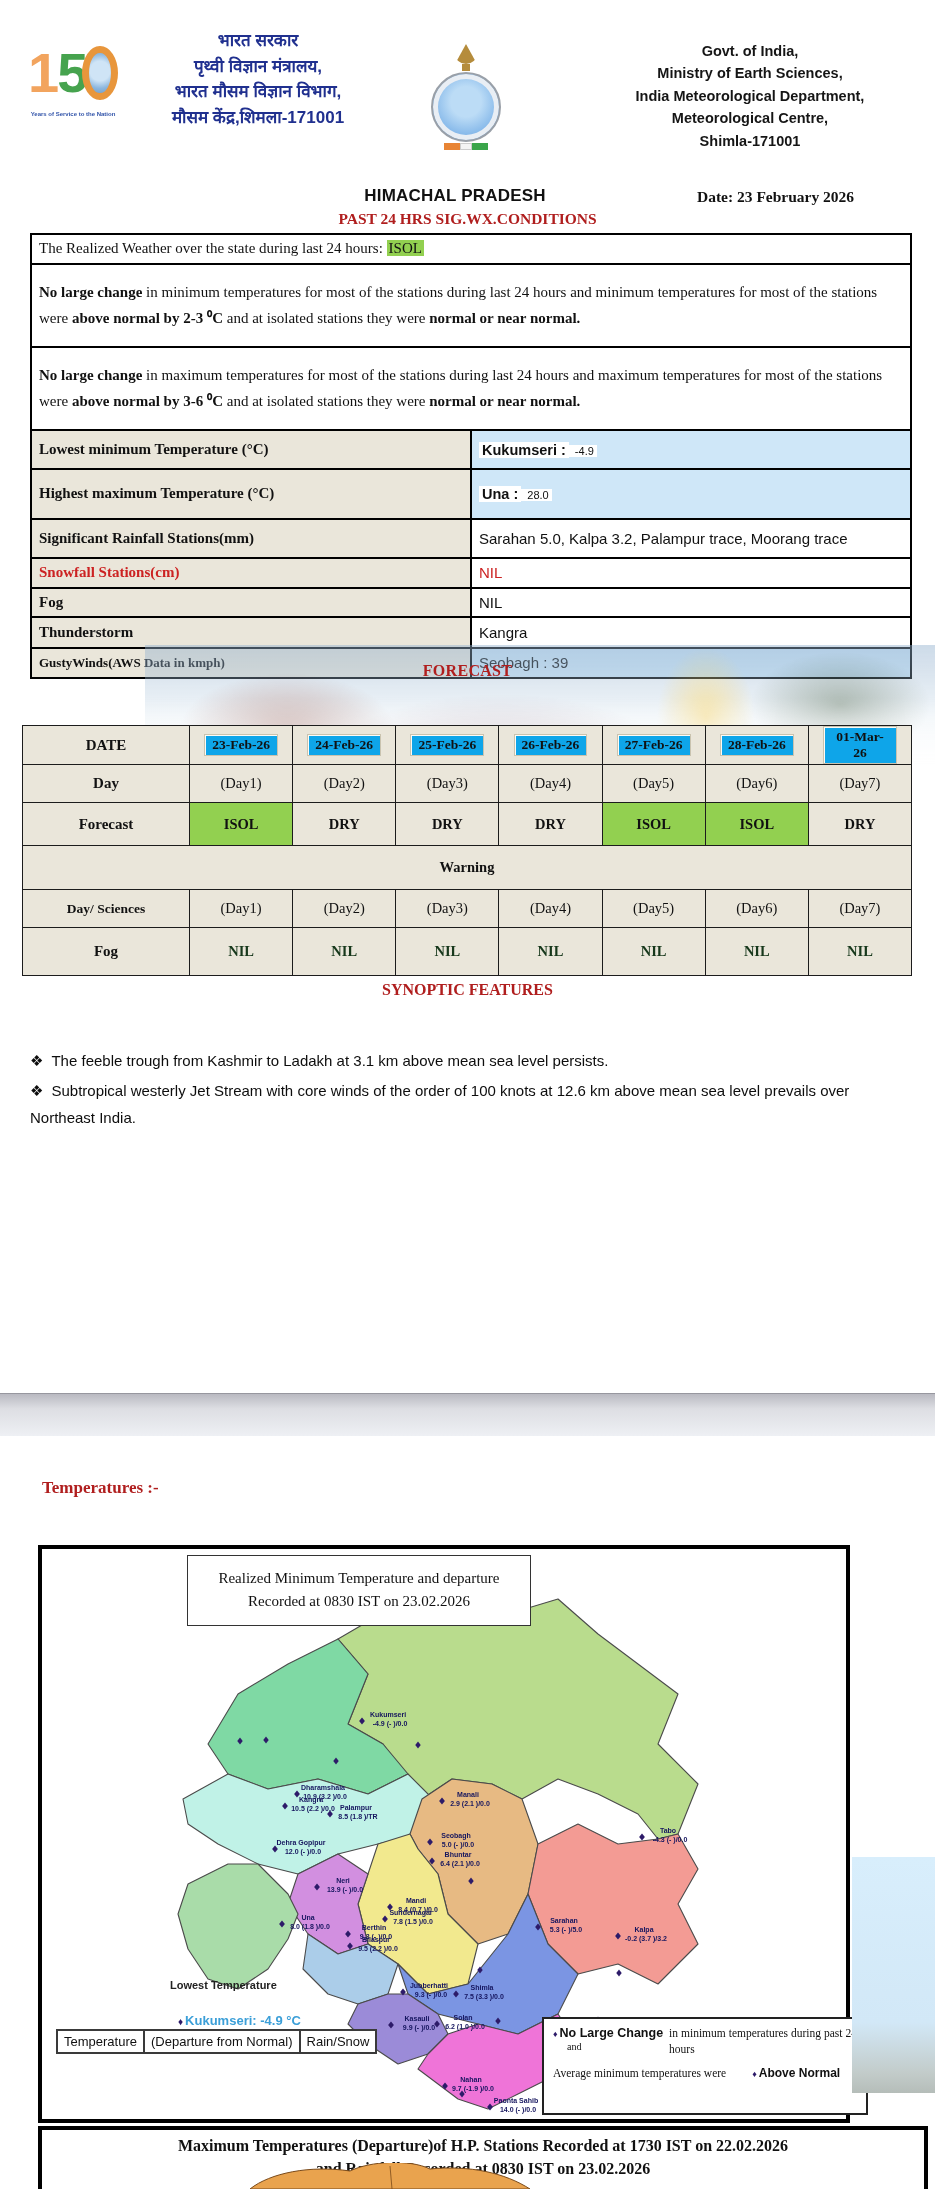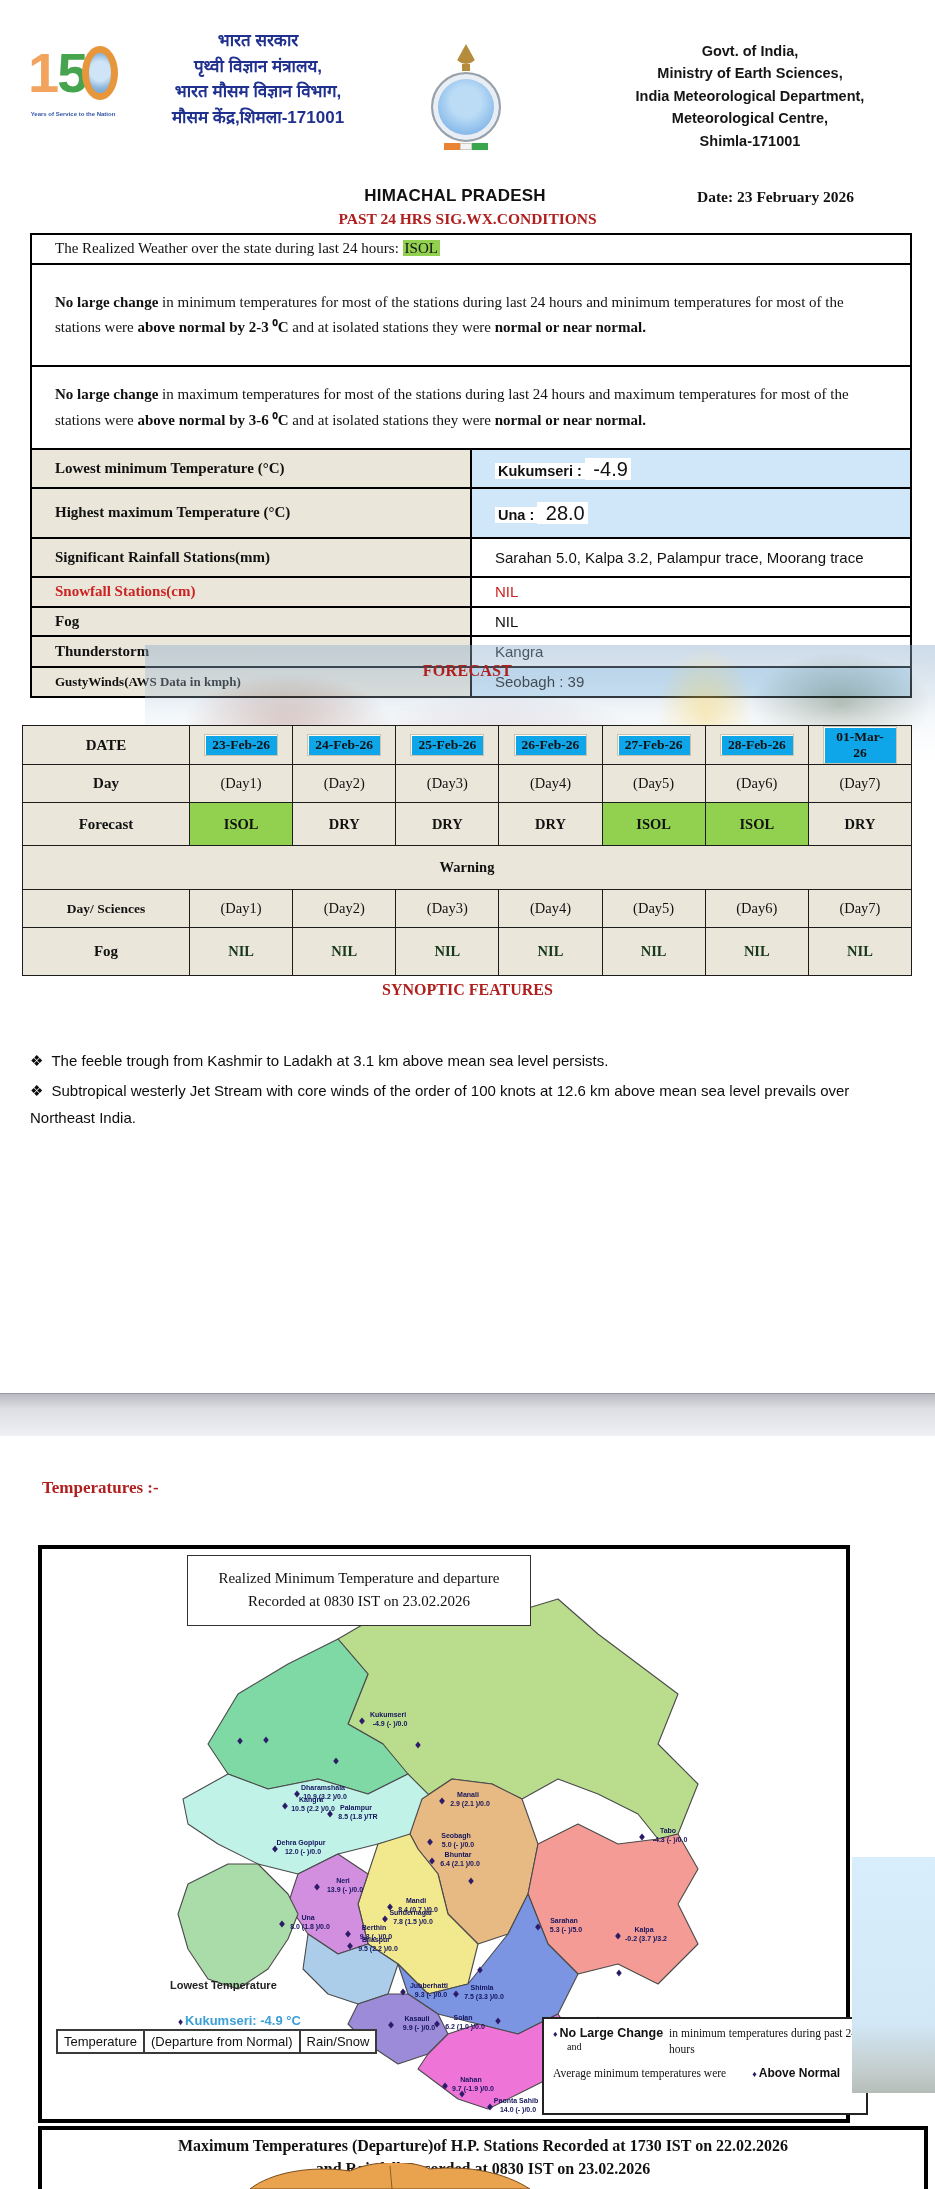--- a/index.html
+++ b/index.html
@@ -30,26 +30,26 @@
   .state-title{left:255px;top:186px;width:400px;text-align:center;
      font:bold 17px "Liberation Sans",sans-serif;letter-spacing:.2px;}
   .date-label{left:697px;top:188px;font:bold 15.5px "Liberation Serif",serif;}
   .sec-red{color:var(--accent-red,#b01e1e);font-weight:bold;font-family:"Liberation Serif",serif;}
   .past24{left:0;top:210px;width:935px;text-align:center;font-size:15.5px;}
 
   
   table.cond{position:absolute;left:30px;top:233px;width:882px;border-collapse:collapse;
      table-layout:fixed;background:#fff;}
   table.cond,table.cond td{border:2.6px solid #000;}
-  table.cond td{padding:1px 23px;vertical-align:middle;font-size:15px;line-height:1.7;}
+  table.cond td{padding:1px 7px;vertical-align:middle;font-size:15px;line-height:1.7;}
   td.clabel{width:205px;background:var(--beige,#eae6da);font-weight:bold;line-height:1.25;}
   td.cval{font-family:"Liberation Sans",sans-serif;font-size:14px;}
   td.bluebg{background:var(--valblue,#cfe7f8);}
   .chip{background:#fff;padding:0 3px;font-weight:bold;font-size:14.5px;}
-  .chipv{background:#fff;padding:0 3px;font-size:20px;}
+  .chipv{background:#fff;padding:0 3px;font-size:11px;}
   .isoltag{background:var(--isol-green,#92d050);padding:0 2px;}
   .redtx{color:#cc2222;}
 
   
   .photo-band{left:145px;top:645px;width:790px;height:132px;opacity:.5;
     background:
       radial-gradient(70px 100px at 71% 55%, rgba(235,195,70,.95), rgba(235,195,70,0) 70%),
       radial-gradient(150px 80px at 18% 65%, rgba(125,62,52,.85), rgba(125,62,52,0) 72%),
       radial-gradient(240px 90px at 45% 85%, rgba(100,45,70,.55), rgba(100,45,70,0) 70%),
       radial-gradient(120px 70px at 88% 45%, rgba(40,70,45,.7), rgba(40,70,45,0) 75%),
@@ -150,21 +150,21 @@
 
   <div class="abs state-title">HIMACHAL PRADESH</div>
   <div class="abs date-label">Date: 23 February 2026</div>
   <div class="abs past24 sec-red">PAST 24 HRS SIG.WX.CONDITIONS</div>
 
   <table class="cond">
     <tbody>
         <tr style="height:30px">
       <td colspan="2"><span>The Realized Weather over the state during last 24 hours: </span><span class="isoltag">ISOL</span></td>
     </tr>
-    <tr style="height:102px">
+    <tr style="height:83px">
       <td colspan="2"><b>No large change</b><span> in minimum temperatures for most of the stations during last 24 hours and minimum temperatures for most of the stations were </span><b>above normal by 2-3 ⁰C</b><span> and at isolated stations they were </span><b>normal or near normal.</b></td>
     </tr>
     <tr style="height:83px">
       <td colspan="2"><b>No large change</b><span> in maximum temperatures for most of the stations during last 24 hours and maximum temperatures for most of the stations were </span><b>above normal by 3-6 ⁰C</b><span> and at isolated stations they were </span><b>normal or near normal.</b></td>
     </tr>
     <tr style="height:39px">
       <td class="clabel">Lowest minimum Temperature (°C)</td>
       <td class="cval bluebg"><span class="chip">Kukumseri :</span><span class="chipv"> -4.9</span></td>
     </tr>
     <tr style="height:50px">

